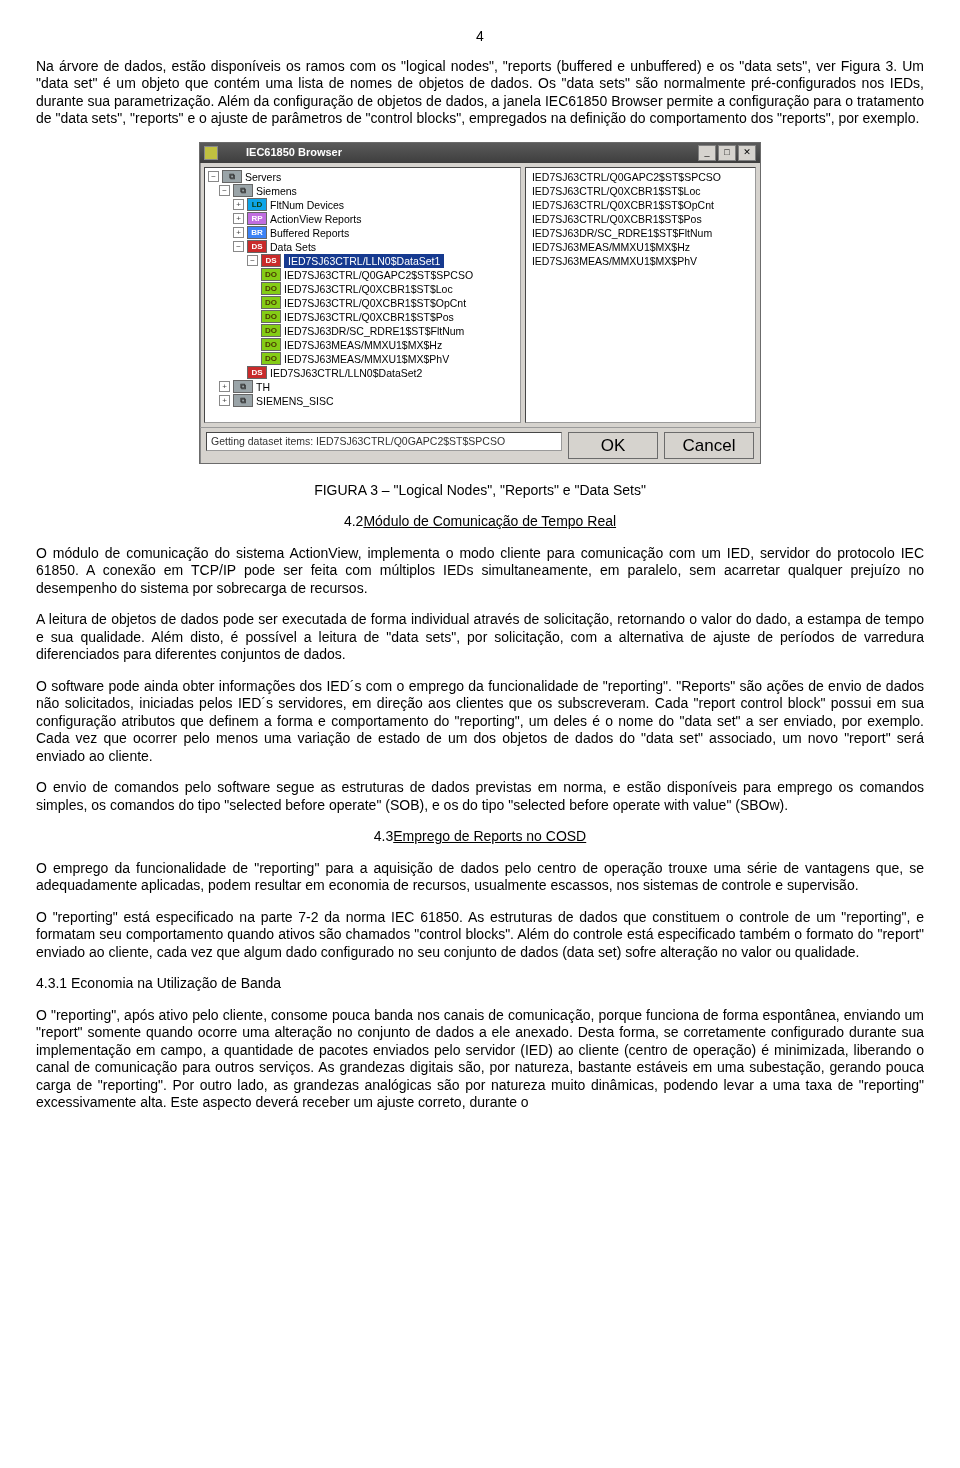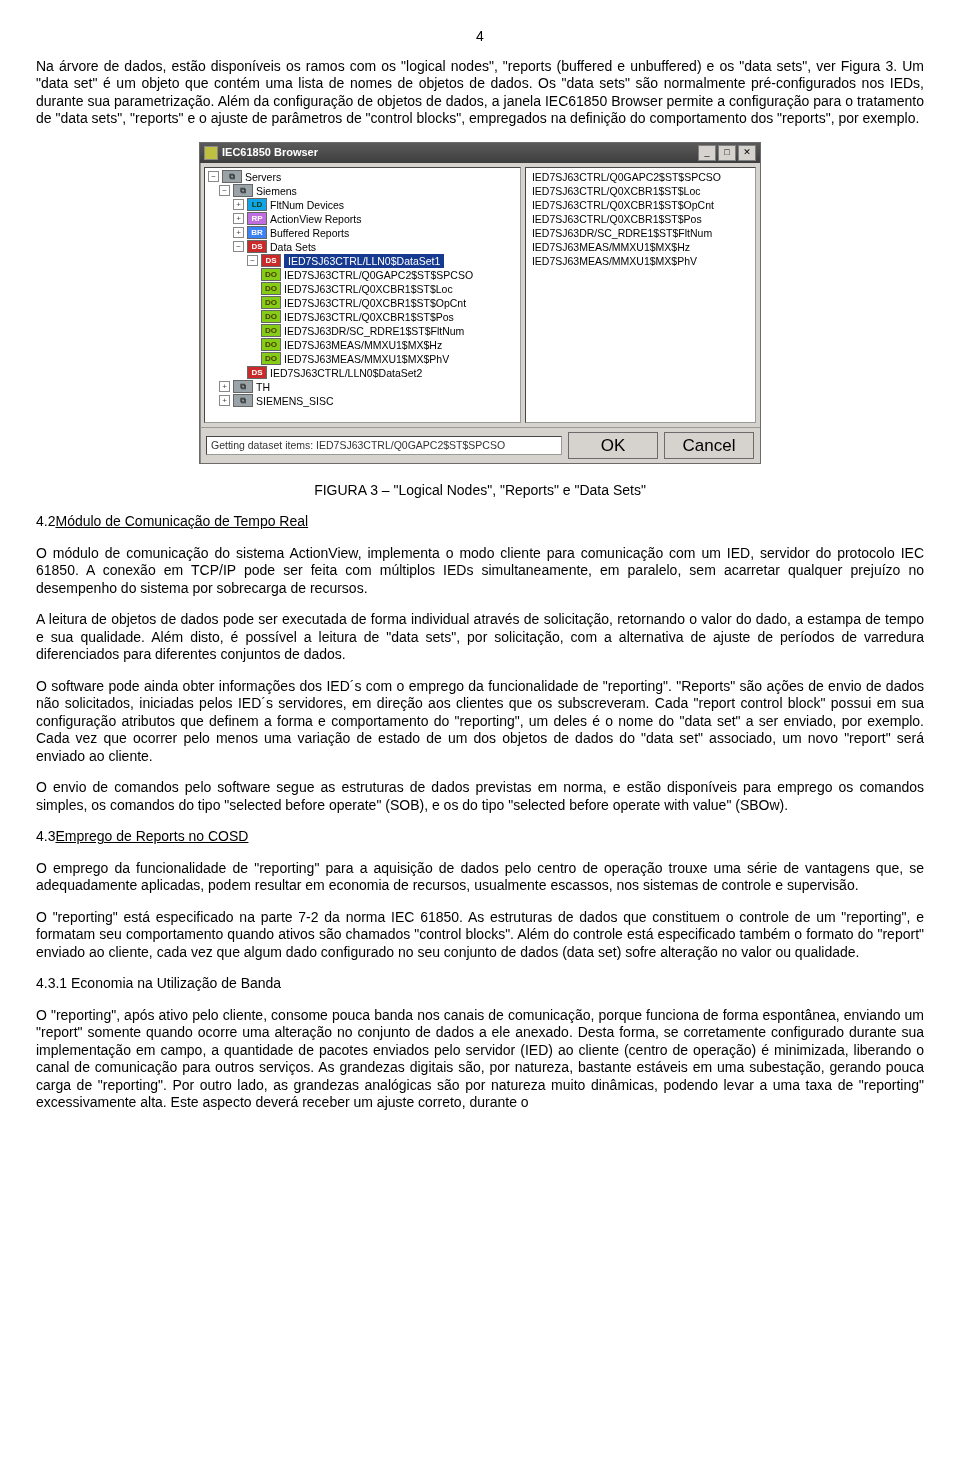--- a/index.html
+++ b/index.html
@@ -13,21 +13,21 @@
     width: 960px;
     box-sizing: border-box;
   }
   .page-number {
     text-align: center;
     font-size: 14px;
     margin-bottom: 8px;
   }
   p.body { text-align: justify; margin: 12px 0 14px 0; }
   .fig-caption { text-align: center; margin: 18px 0 14px 0; }
-  .section-head { text-decoration: underline; margin: 10px 0 14px 0; }
+  .section-head { text-decoration: underline; margin: 10px 0 14px 0; text-align: center; }
   .nou { text-decoration: none; display:inline-block; }
 
   
   .dialog-wrap { display:flex; justify-content:center; margin: 6px 0 8px 0; }
   .dialog {
     width: 560px;
     font-family: Tahoma, Arial, sans-serif;
     font-size: 11px;
     color: #000;
     border: 1px solid #6b6b6b;
@@ -39,21 +39,21 @@
     color: #fff;
     display:flex;
     align-items:center;
     padding: 2px 4px;
     font-size: 11px;
   }
   .titlebar .tb-icon {
     width:12px;height:12px;background:#c0c040;margin-right:4px;
     border:1px solid #888;
   }
-  .titlebar .title { flex:1; font-weight:bold; }
+  .titlebar .title { flex:1; font-weight:bold;margin-left:24px; }
   .tb-btn {
     width:16px;height:14px;background:#d6d3ce;border:1px solid #808080;
     margin-left:2px;display:flex;align-items:center;justify-content:center;
     font-size:9px;line-height:1;color:#000;
   }
   .dialog-body { display:flex; padding:4px; gap:4px; }
   .pane {
     background:#fff;border:1px inset #9a9a9a;height:250px;overflow:hidden;
     font-size:10.5px;line-height:14px;padding:2px 2px;
   }
@@ -67,21 +67,21 @@
   .ico-srv{background:#9aa4a8;color:#333;border-color:#666}
   .ico-ld{background:#0ea5e9;color:#0a3a0a}
   .ico-rp{background:#c06de0}
   .ico-br{background:#3b82f6}
   .ico-ds{background:#c92b2b}
   .ico-do{background:#84cc16;color:#4a3a00}
   .sel{background:#163a8f;color:#fff;padding:0 4px}
   .right-line{padding-left:4px;white-space:nowrap}
 
   .status-row{
-    display:flex;align-items:center;gap:6px;padding:4px 6px;border-top:1px solid #9a9a9a;
+    display:flex;align-items:flex-start;gap:6px;padding:4px 6px;border-top:1px solid #9a9a9a;
   }
   .status-text{
     flex:1;background:#fff;border:1px inset #9a9a9a;padding:2px 4px;font-size:10.5px;color:#333;
   }
   .dlg-btn{
     min-width:68px;padding:2px 10px;background:#d6d3ce;border:1px solid #6b6b6b;
     font-size:17px;text-align:center;
   }
 </style>
 </head>

